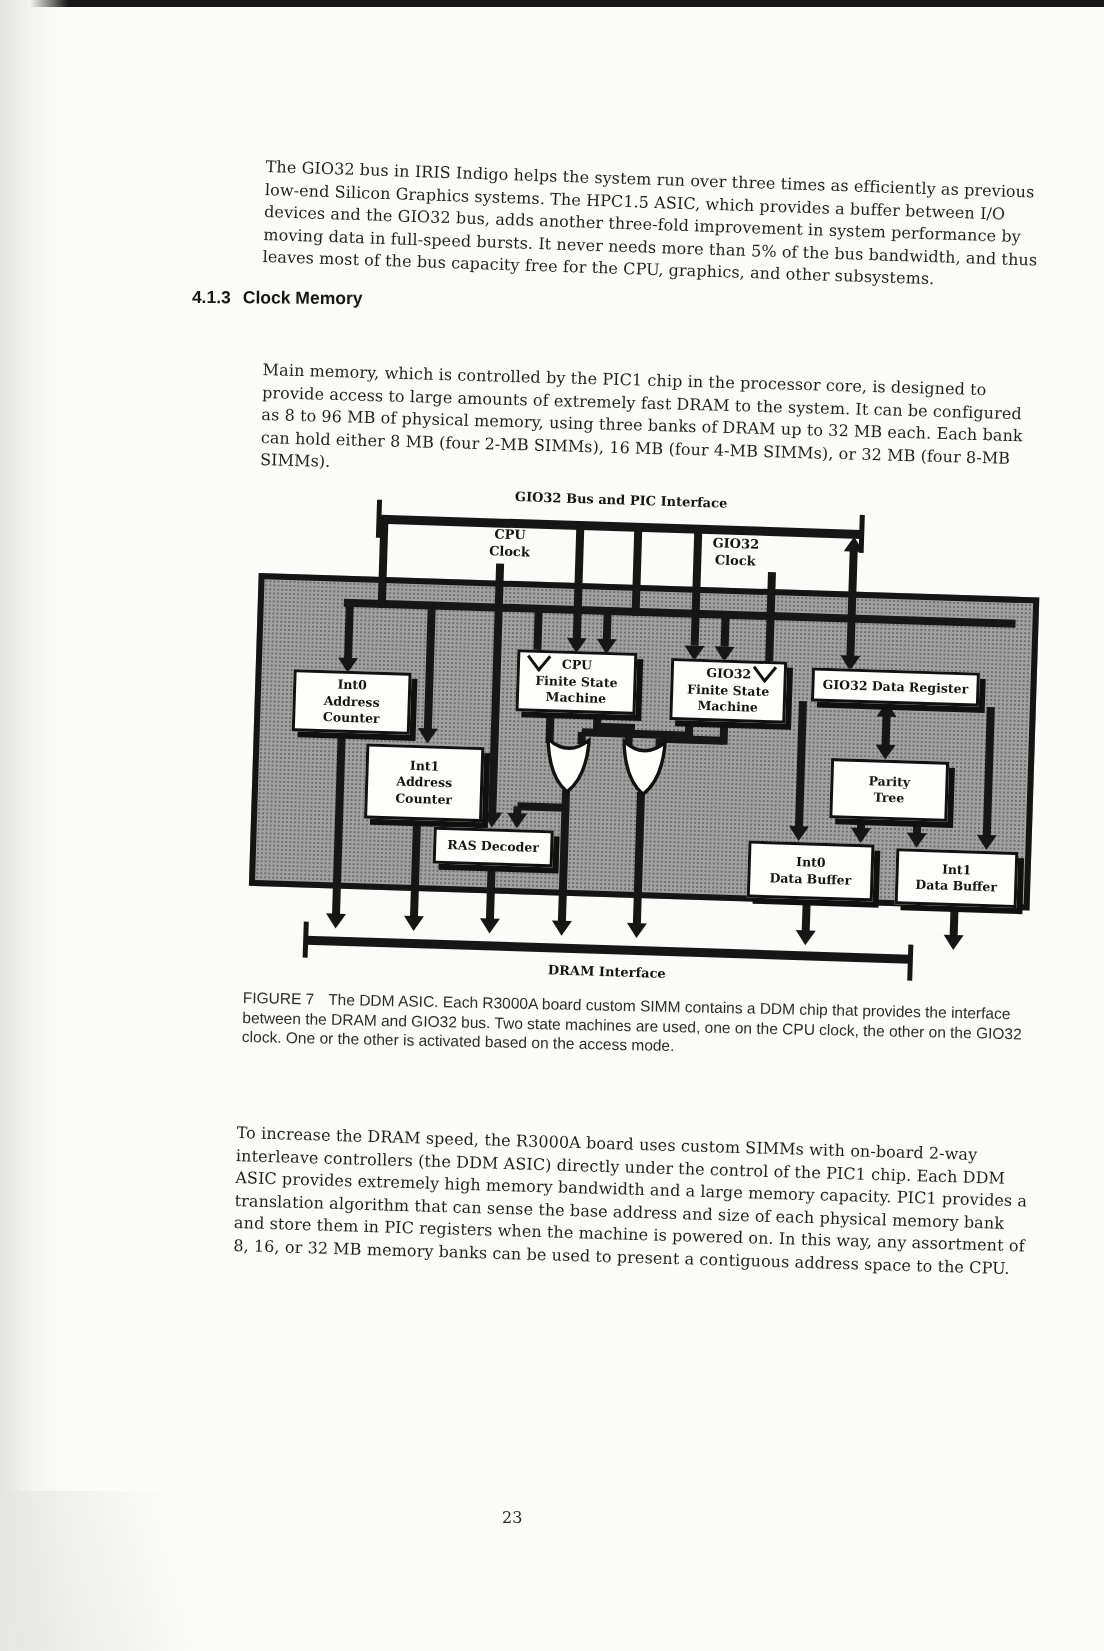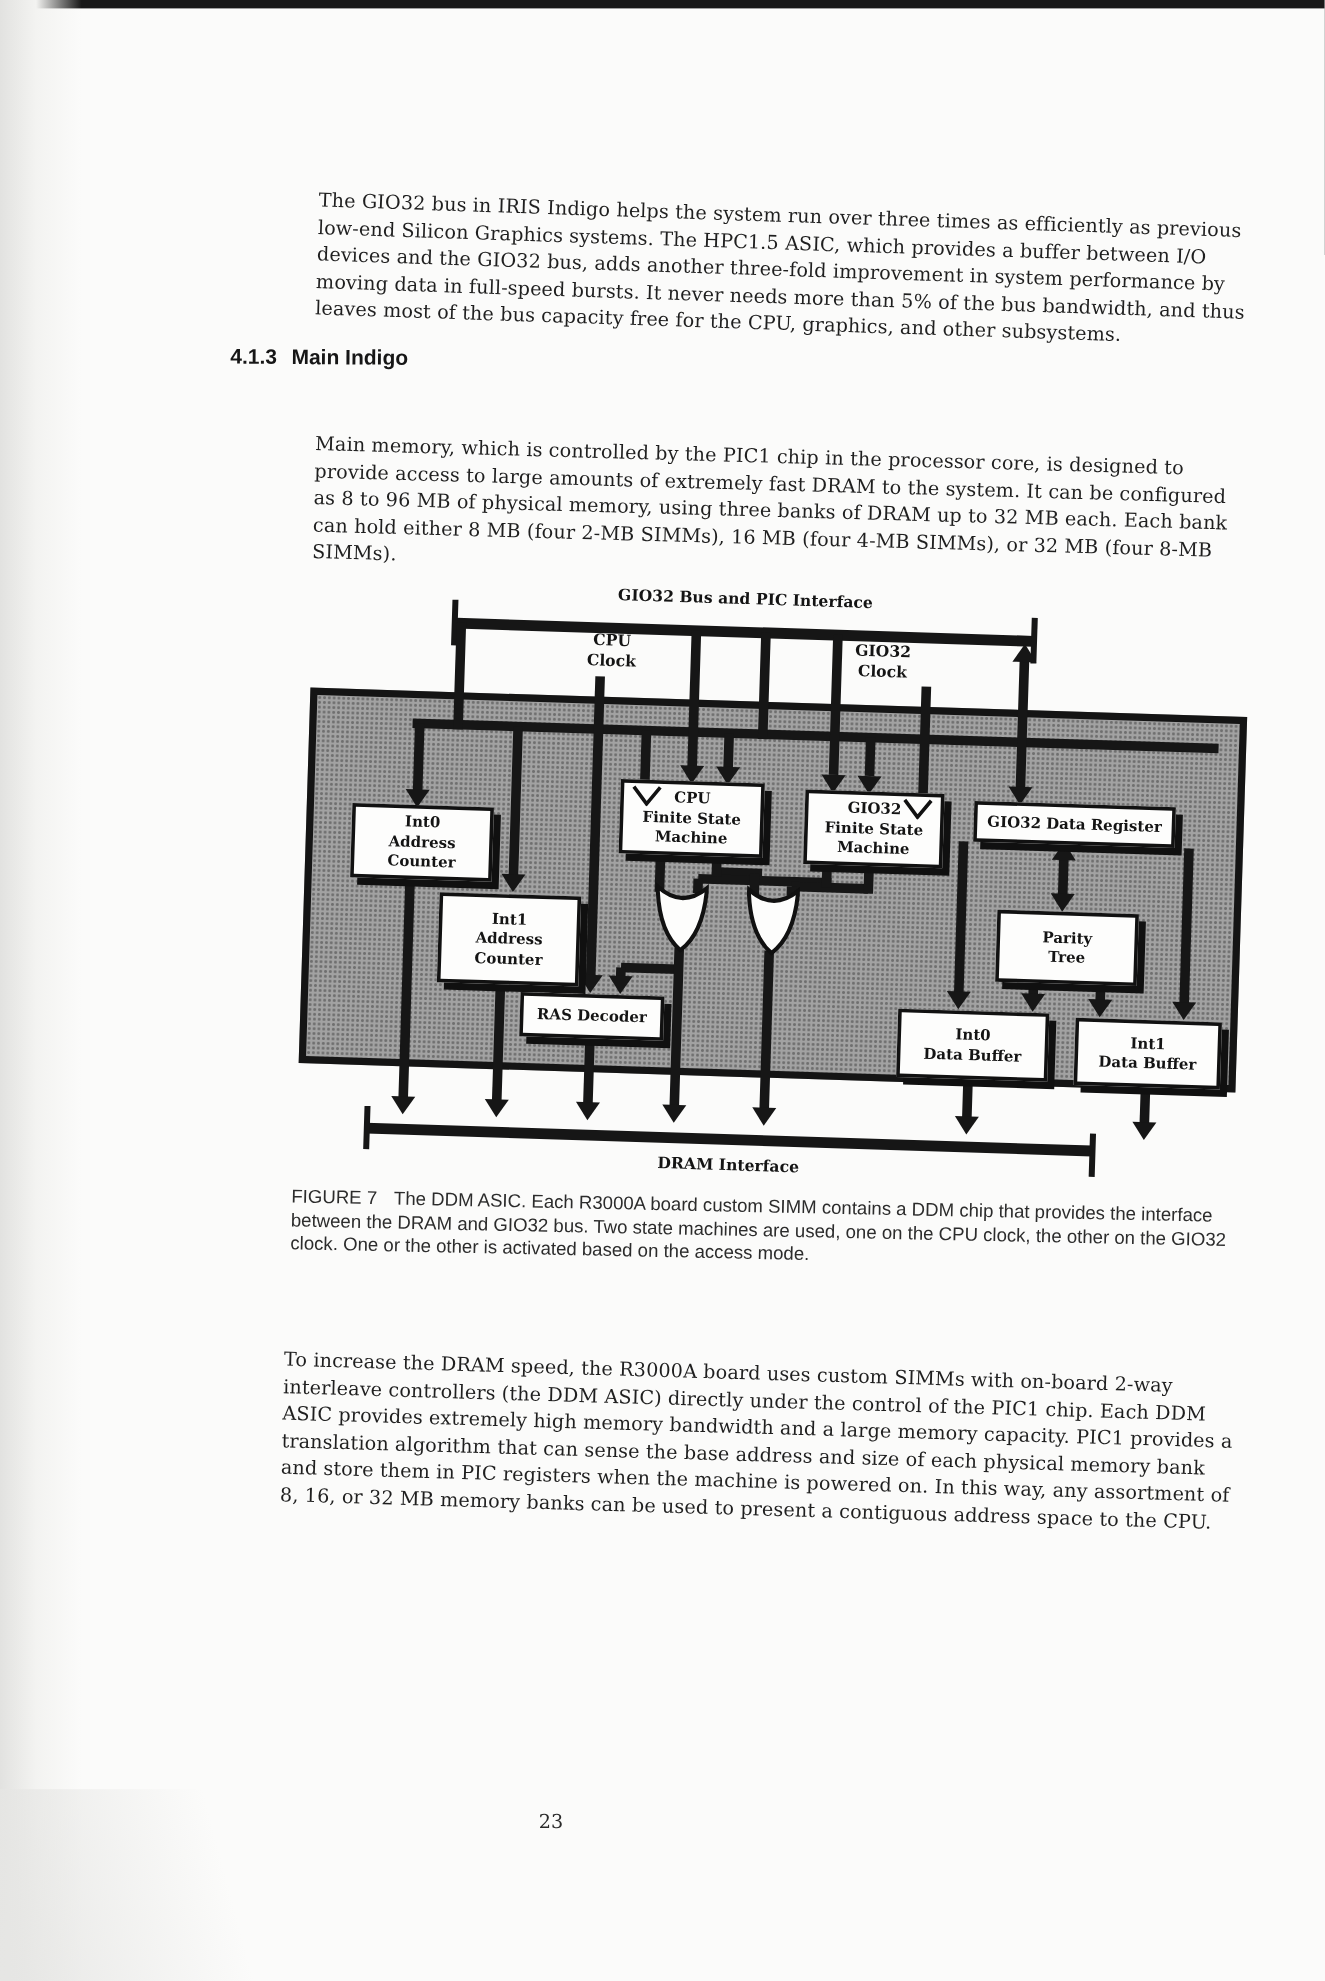--- a/index.html
+++ b/index.html
@@ -45,21 +45,21 @@
 <body>
 
 <div class="page">
   <div class="scan-top"></div>
   <div class="scan-left"></div>
   <div class="scan-bl"></div>
 
   <p class="para" style="left:266px;top:140px;width:778px;transform:rotate(1.9deg);">The GIO32 bus in IRIS Indigo helps the system run over three times as efficiently as previous low-end Silicon Graphics systems. The HPC1.5 ASIC, which provides a buffer between I/O devices and the GIO32 bus, adds another three-fold improvement in system performance by moving data in full-speed bursts. It never needs more than 5% of the bus bandwidth, and thus leaves most of the bus capacity free for the CPU, graphics, and other subsystems.</p>
 
   <div class="heading" style="left:192px;top:287px;transform:rotate(0.4deg);">
-    <span>4.1.3</span><span class="gap"></span><span>Main Indigo</span>
+    <span>4.1.3</span><span class="gap"></span><span>Clock Memory</span>
   </div>
 
   <p class="para" style="left:263px;top:343px;width:782px;transform:rotate(1.6deg);">Main memory, which is controlled by the PIC1 chip in the processor core, is designed to provide access to large amounts of extremely fast DRAM to the system. It can be configured as 8 to 96 MB of physical memory, using three banks of DRAM up to 32 MB each. Each bank can hold either 8 MB (four 2-MB SIMMs), 16 MB (four 4-MB SIMMs), or 32 MB (four 8-MB SIMMs).</p>
 
   <div class="diagram">
     <div class="dlabel" style="left:252px;top:12px;width:220px;">GIO32 Bus and PIC Interface</div>
 
     <div class="dlabel" style="left:210px;top:50px;width:84px;">
       <div>CPU</div>
       <div>Clock</div>
@@ -194,14 +194,14 @@
 
     <div class="dlabel" style="left:300px;top:484px;width:125px;">DRAM Interface</div>
   </div>
 
   <div class="caption" style="left:243px;top:988px;width:784px;transform:rotate(1.2deg);">
     <span class="flabel">FIGURE 7</span><span>The DDM ASIC. Each R3000A board custom SIMM contains a DDM chip that provides the interface between the DRAM and GIO32 bus. Two state machines are used, one on the CPU clock, the other on the GIO32 clock. One or the other is activated based on the access mode.</span>
   </div>
 
   <p class="para" style="left:237px;top:1106px;width:795px;transform:rotate(1.7deg);">To increase the DRAM speed, the R3000A board uses custom SIMMs with on-board 2-way interleave controllers (the DDM ASIC) directly under the control of the PIC1 chip. Each DDM ASIC provides extremely high memory bandwidth and a large memory capacity. PIC1 provides a translation algorithm that can sense the base address and size of each physical memory bank and store them in PIC registers when the machine is powered on. In this way, any assortment of 8, 16, or 32 MB memory banks can be used to present a contiguous address space to the CPU.</p>
 
-  <div class="pagenum" style="left:449px;top:1508px;">23</div>
+  <div class="pagenum" style="left:502px;top:1508px;">23</div>
 </div>
 
 </body></html>

